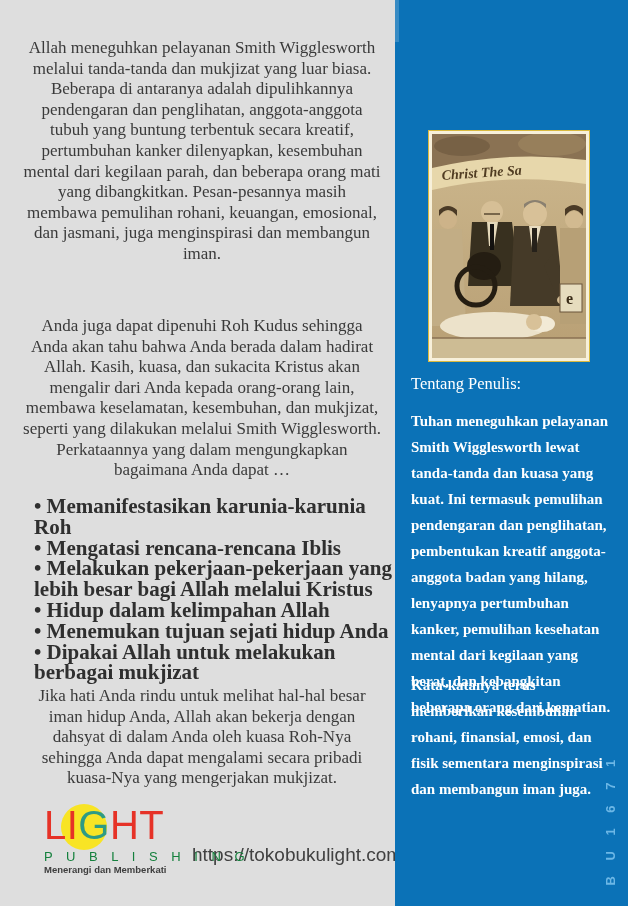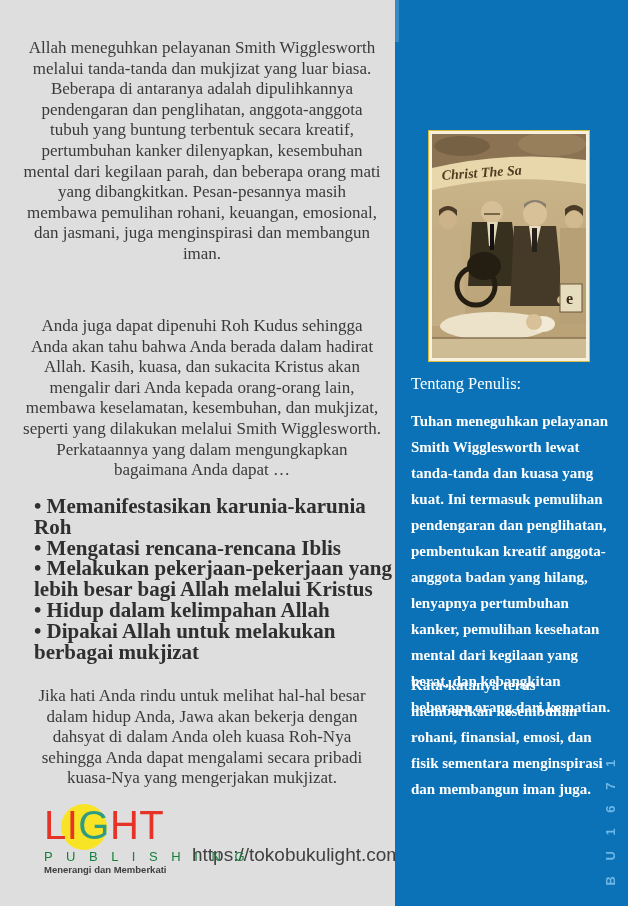--- a/index.html
+++ b/index.html
@@ -113,24 +113,25 @@
 
   <div class="left-col">
     <p class="body-text p1">Allah meneguhkan pelayanan Smith Wigglesworth melalui tanda-tanda dan mukjizat yang luar biasa. Beberapa di antaranya adalah dipulihkannya pendengaran dan penglihatan, anggota-anggota tubuh yang buntung terbentuk secara kreatif, pertumbuhan kanker dilenyapkan, kesembuhan mental dari kegilaan parah, dan beberapa orang mati yang dibangkitkan. Pesan-pesannya masih membawa pemulihan rohani, keuangan, emosional, dan jasmani, juga menginspirasi dan membangun iman.</p>
     <p class="body-text p2">Anda juga dapat dipenuhi Roh Kudus sehingga Anda akan tahu bahwa Anda berada dalam hadirat Allah. Kasih, kuasa, dan sukacita Kristus akan mengalir dari Anda kepada orang-orang lain, membawa keselamatan, kesembuhan, dan mukjizat, seperti yang dilakukan melalui Smith Wigglesworth. Perkataannya yang dalam mengungkapkan bagaimana Anda dapat …</p>
 
     <ul class="benefits">
       <li>Memanifestasikan karunia-karunia Roh</li>
       <li>Mengatasi rencana-rencana Iblis</li>
       <li>Melakukan pekerjaan-pekerjaan yang lebih besar bagi Allah melalui Kristus</li>
       <li>Hidup dalam kelimpahan Allah</li>
+      <li>Menemukan tujuan sejati hidup Anda</li>
       <li>Dipakai Allah untuk melakukan berbagai mukjizat</li>
     </ul>
 
-    <p class="body-text p3">Jika hati Anda rindu untuk melihat hal-hal besar dalam hidup Anda, Jawa akan bekerja dengan dahsyat di dalam Anda oleh kuasa Roh-Nya sehingga Anda dapat mengalami secara pribadi kuasa-Nya yang mengerjakan mukjizat.</p>
+    <p class="body-text p3">Jika hati Anda rindu untuk melihat hal-hal besar iman hidup Anda, Allah akan bekerja dengan dahsyat di dalam Anda oleh kuasa Roh-Nya sehingga Anda dapat mengalami secara pribadi kuasa-Nya yang mengerjakan mukjizat.</p>
 
     <div class="logo">
       <span class="logo-circle"></span>
       <div class="logo-word"><span>LI</span><span class="logo-g">G</span><span>HT</span></div>
       <div class="logo-sub">P U B L I S H I N G</div>
       <div class="logo-tag">Menerangi dan Memberkati</div>
     </div>
 
     <div class="website">https://tokobukulight.com</div>
   </div>

